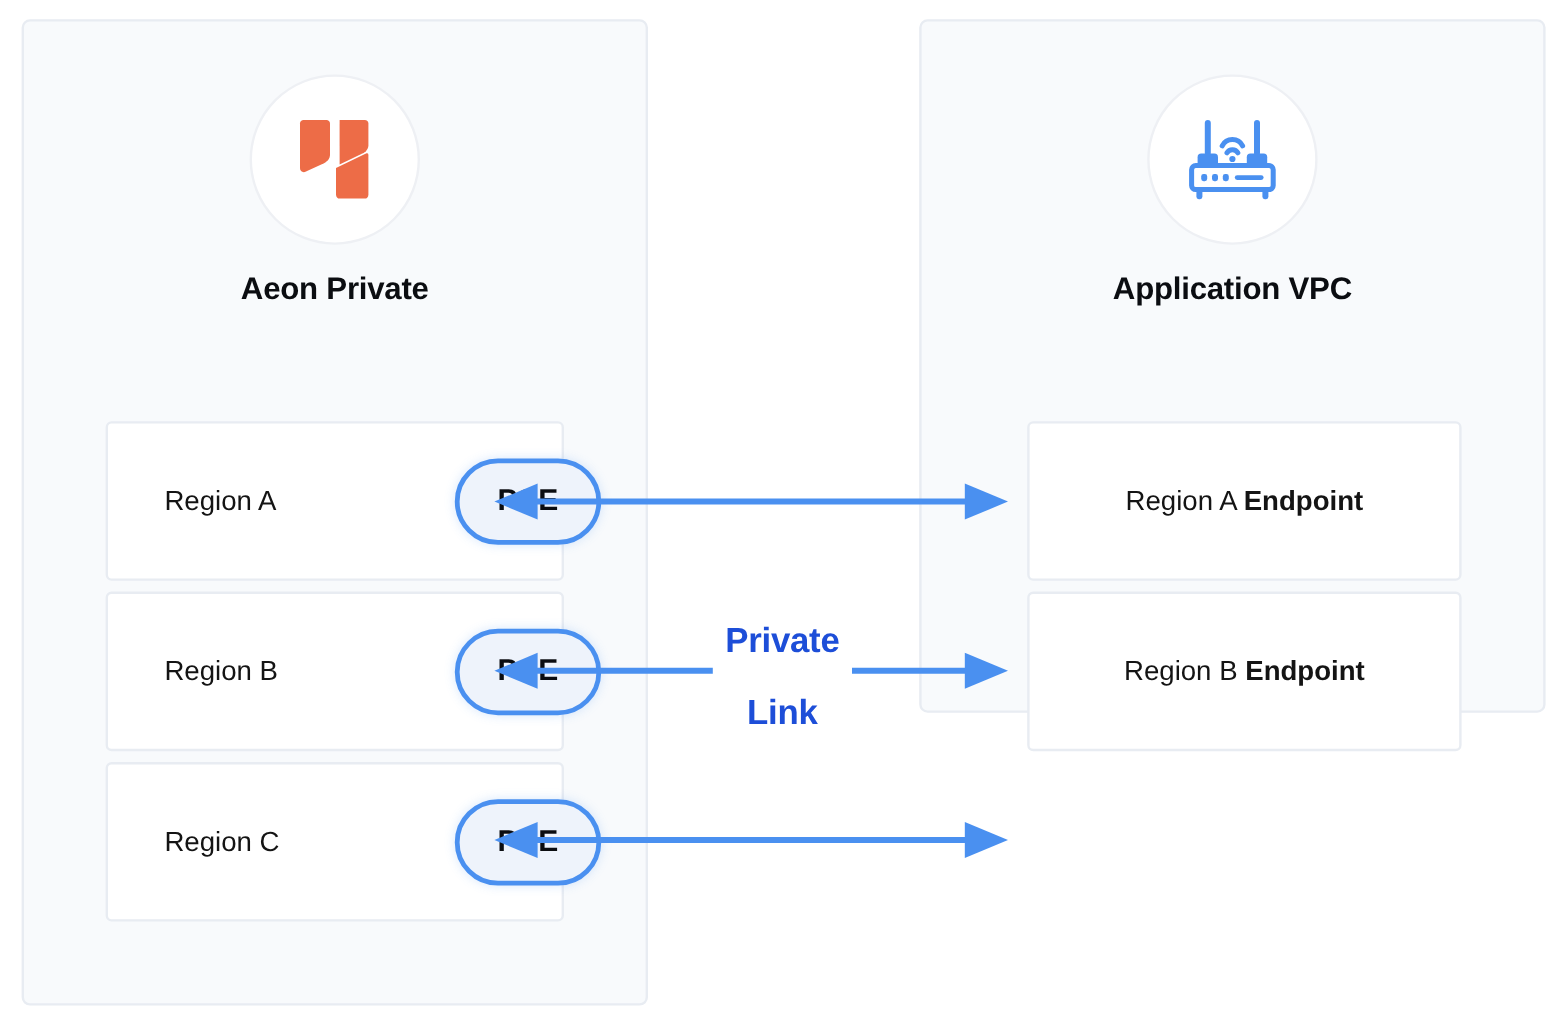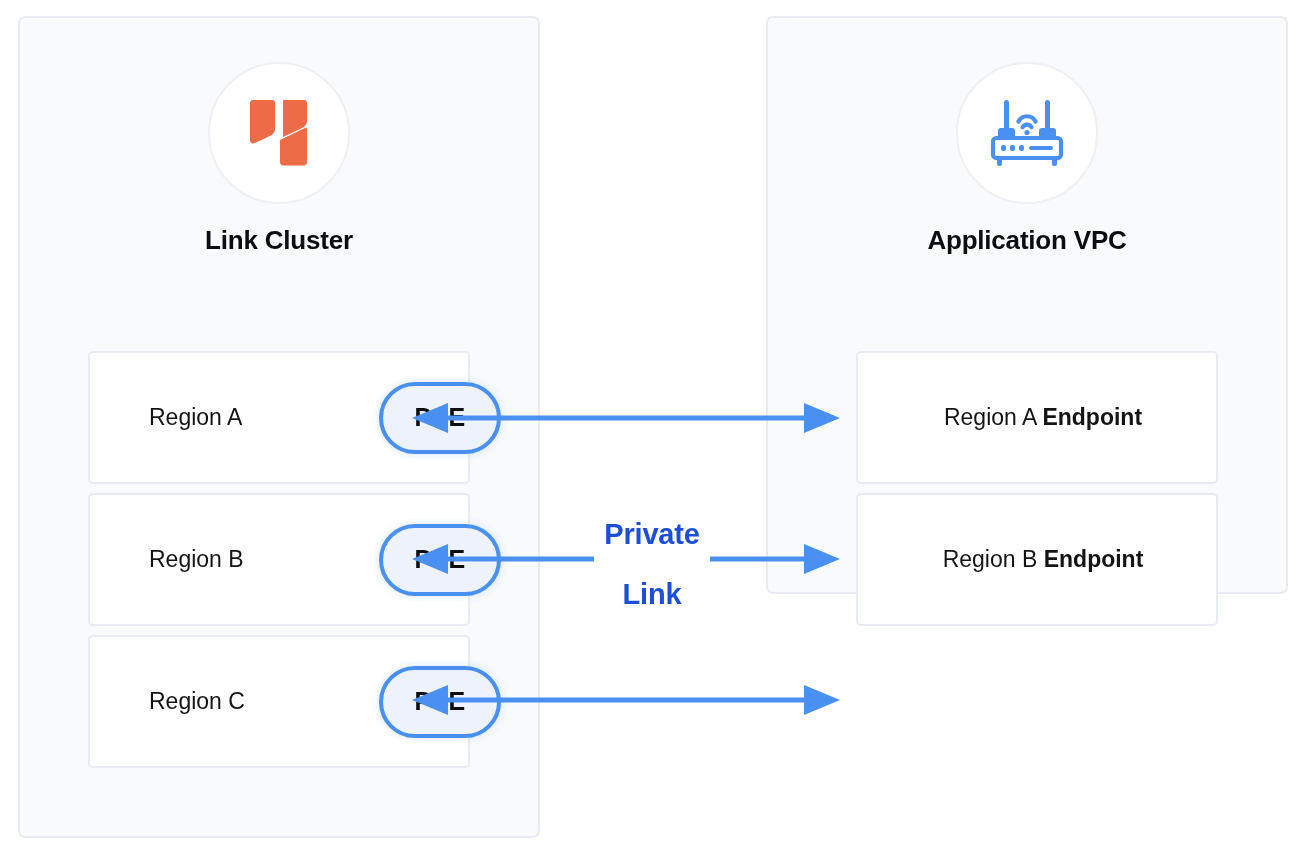--- a/index.html
+++ b/index.html
@@ -70,21 +70,20 @@
   .region-box {
     position: relative;
     height: 133px;
     background: #ffffff;
     border: 2px solid #e8ecf2;
     border-radius: 5px;
     box-sizing: border-box;
     display: flex;
     align-items: center;
     margin-bottom: 9px;
-    padding-left: 12px;
   }
   #panel-left  .rows { padding: 0 68px 0 68px; }
   #panel-right .rows { padding: 0 68px 0 68px; margin-left: 20px; }
 
   .region-label {
     font-size: 23px;
     color: #141414;
     font-weight: normal;
     white-space: nowrap;
   }
@@ -163,21 +162,21 @@
   <div class="panel" id="panel-left">
 
     <div class="panel-header">
       <div class="icon-circle">
         <svg width="62" height="68" viewBox="0 0 62 68">
           <path d="M2 4 C2 2.2 3.3 1 5 1 L24 1 C25.7 1 27 2.2 27 4 L27 30 C27 33 25 35.5 22 37 L7 44 C4.2 45.3 2 43.6 2 41 Z" fill="#ed6c47"></path>
           <path d="M35 1 L56 1 C57.7 1 59 2.2 59 4 L59 22 C59 25 57 27.5 54 29 L35 38 Z" fill="#ed6c47"></path>
           <path d="M32 41 L57 29 C58.5 28.3 59 29 59 30.5 L59 63 C59 65 57.7 66.5 56 66.5 L35 66.5 C33.3 66.5 32 65 32 63 Z" fill="#ed6c47"></path>
         </svg>
       </div>
-      <div class="panel-title">Link Cluster</div>
+      <div class="panel-title">Aeon Private</div>
     </div>
 
     <div class="rows">
 
       <div class="region-box">
         <span class="region-label">Region A</span>
         <div class="pse-pill">
           <span>PSE</span>
         </div>
       </div>

